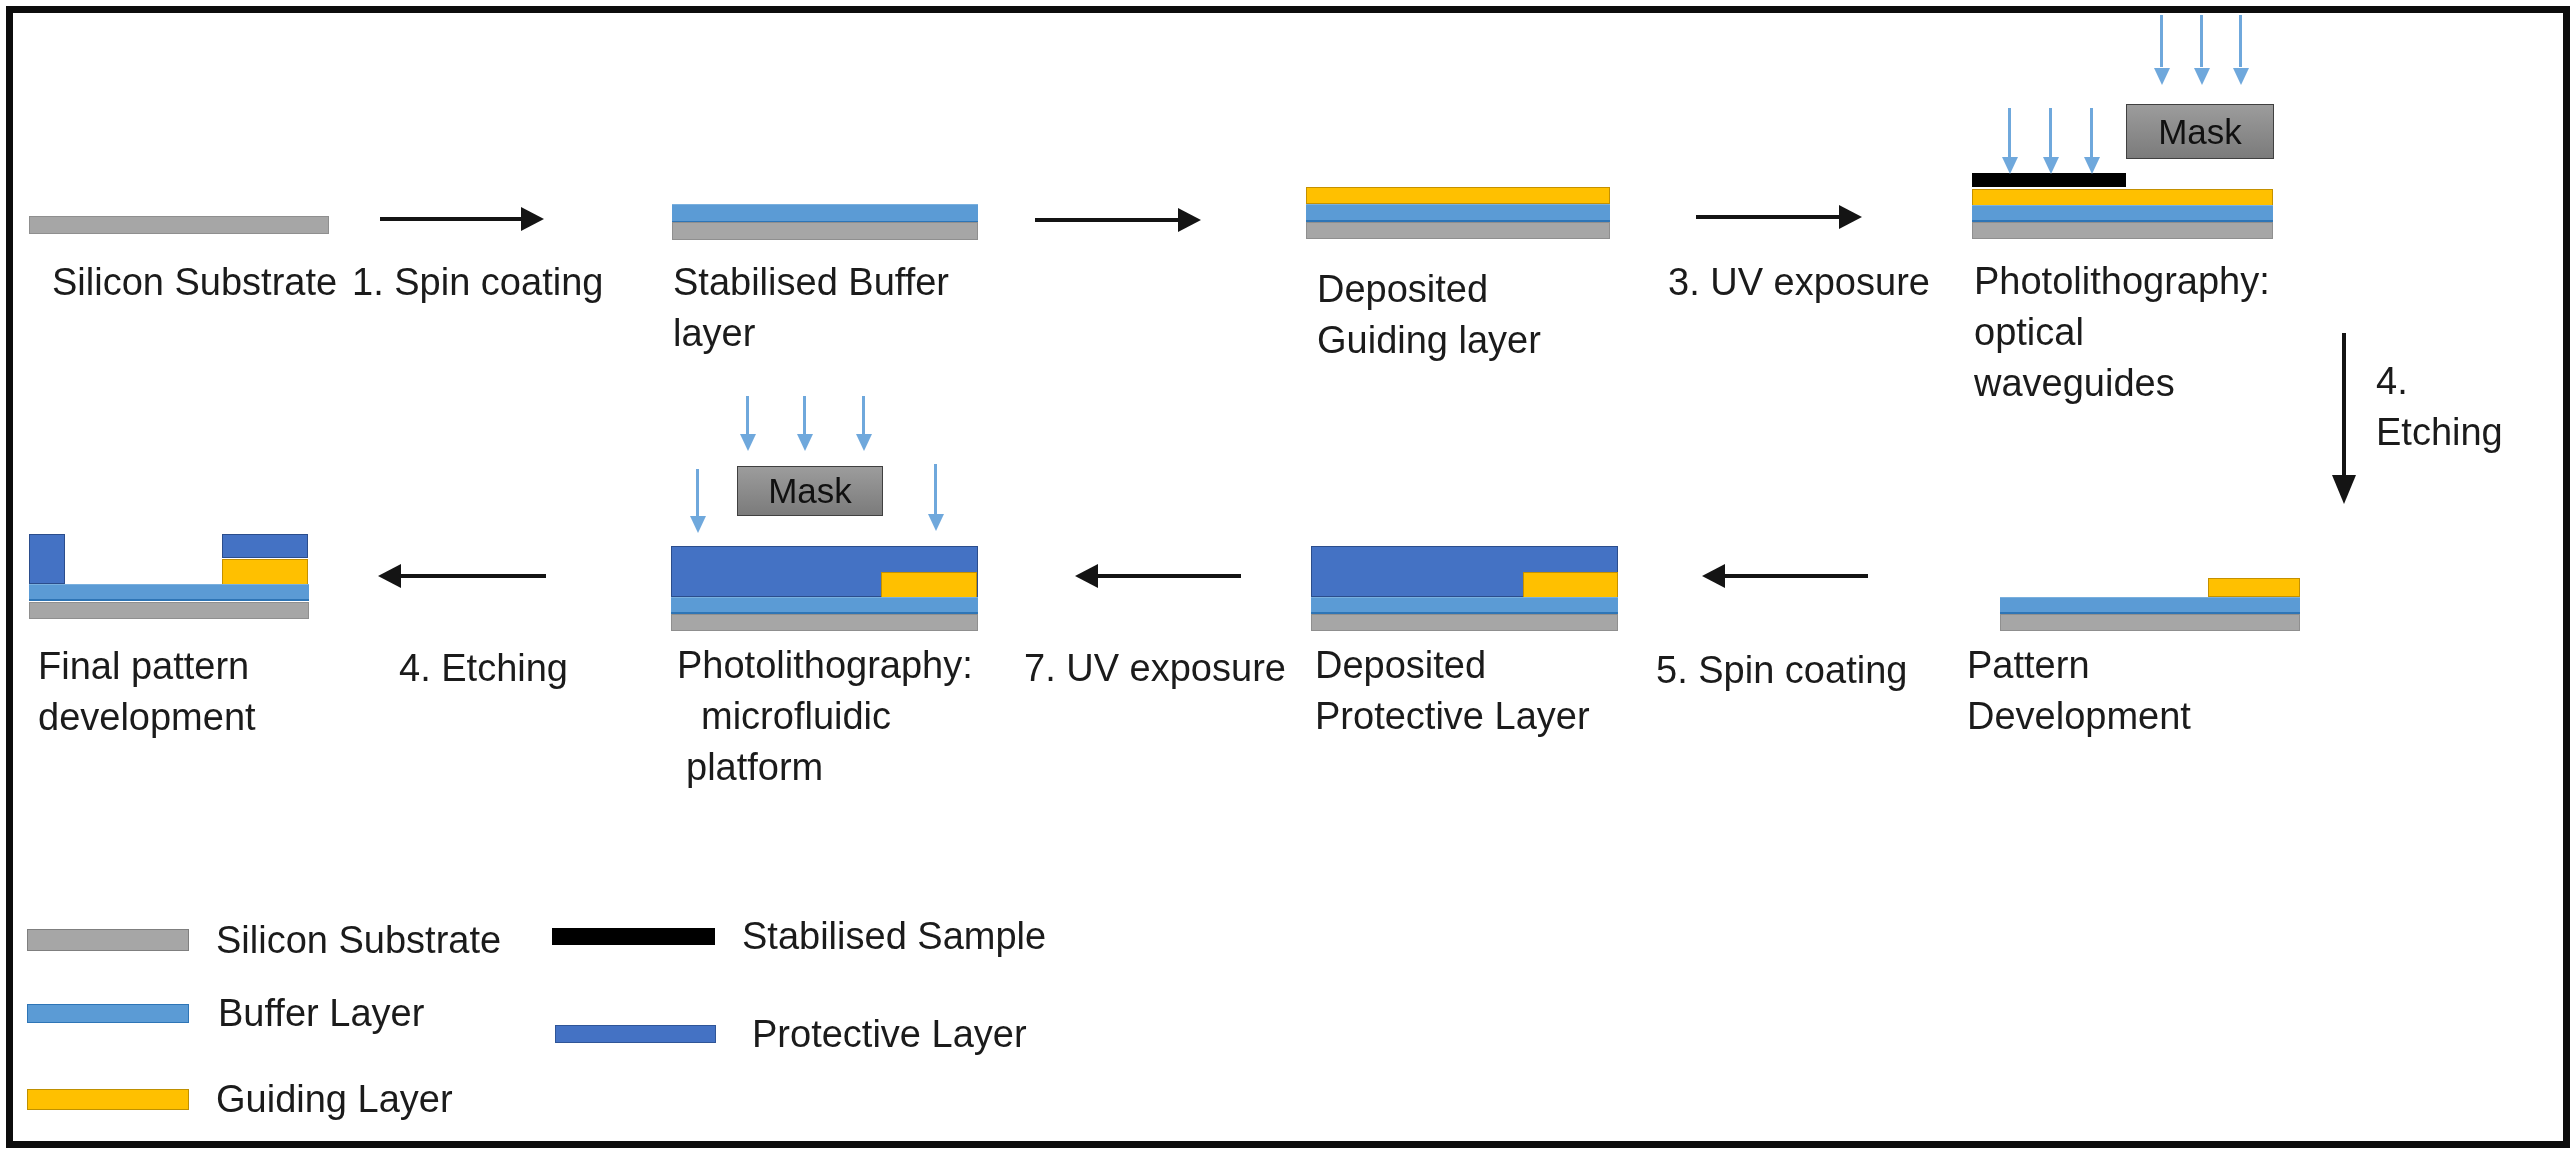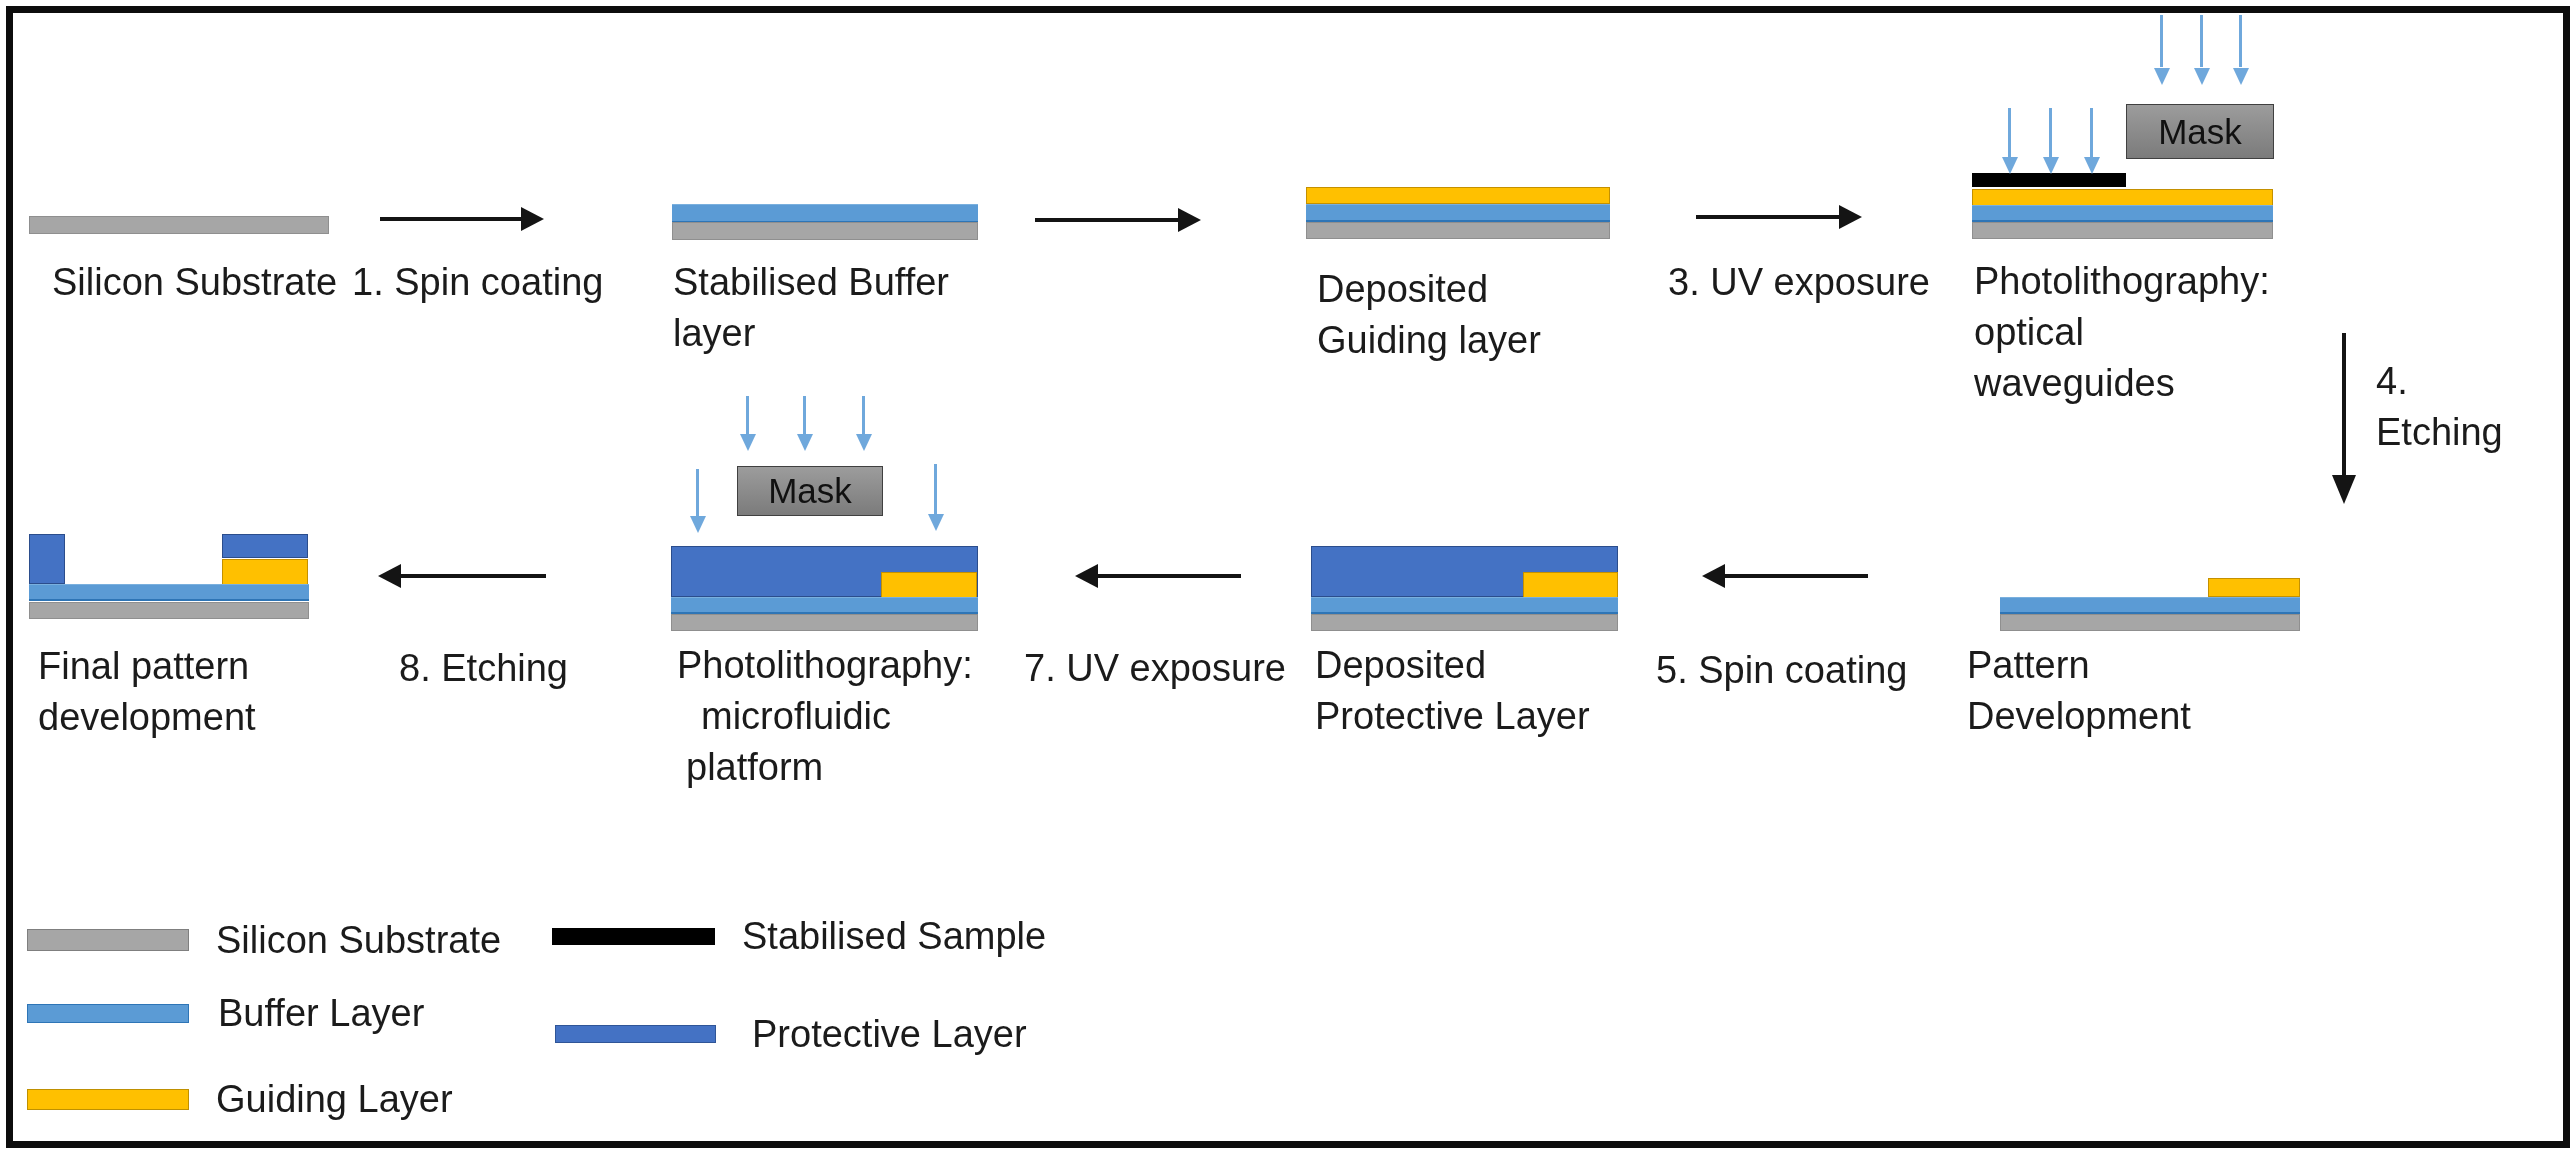--- a/index.html
+++ b/index.html
@@ -129,21 +129,21 @@
   <div class="uv" style="left:803px;top:396px;height:38px"></div>
   <div class="uv" style="left:862px;top:396px;height:38px"></div>
   <div class="uv" style="left:696px;top:469px;height:47px"></div>
   <div class="uv" style="left:934px;top:464px;height:50px"></div>
 
   <div class="t" style="left:677px;top:640px">Photolithography:</div>
   <div class="t" style="left:701px;top:691px">microfluidic</div>
   <div class="t" style="left:686px;top:742px">platform</div>
 
   <div class="arrow-l" style="left:401px;top:574px;width:145px"></div>
-  <div class="t" style="left:399px;top:643px">8. Etching</div>
+  <div class="t" style="left:399px;top:643px">4. Etching</div>
 
   <div class="layer l-dblue" style="left: 29px; top: 534px; width: 36px; height: 50px; background-color: rgb(68, 114, 196);"></div>
   <div class="layer l-dblue" style="left: 222px; top: 534px; width: 86px; height: 24px; background-color: rgb(68, 114, 196);"></div>
   <div class="layer l-yellow" style="left: 222px; top: 559px; width: 86px; height: 25.6px; background-color: rgb(255, 192, 0);"></div>
   <div class="layer l-buffer" style="left: 29px; top: 584px; width: 280px; height: 17.3px; background-color: rgb(91, 155, 213);"></div>
   <div class="layer l-gray" style="left: 29px; top: 602px; width: 280px; height: 17.3px; background-color: rgb(166, 166, 166);"></div>
   <div class="t" style="left:38px;top:641px">Final pattern</div>
   <div class="t" style="left:38px;top:692px">development</div>
 
   <div class="swatch sw-gray" style="left: 27px; top: 929px; width: 162px; height: 22.4px; background-color: rgb(166, 166, 166);"></div>

